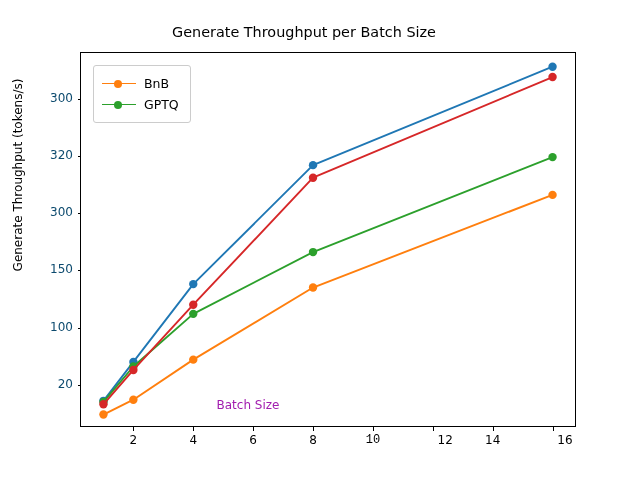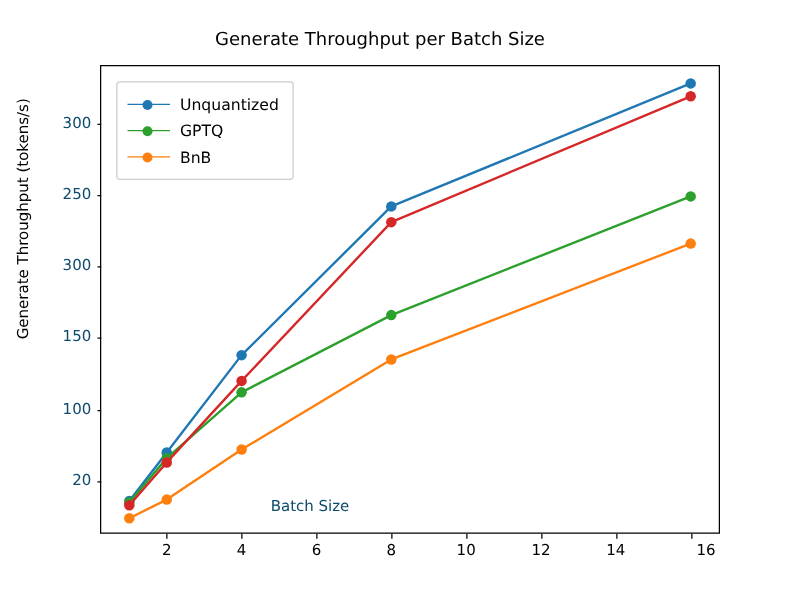--- a/index.html
+++ b/index.html
@@ -51,21 +51,21 @@
     color: #000000;
     transform: rotate(-90deg);
   }
   #x-axis-label {
     position: absolute;
     left: 0;
     top: 398px;
     width: 496px;
     text-align: center;
     font-size: 12px;
-    color: #0c4a6e;
+    color: #a21caf;
   }
   .xtick-label {
     position: absolute;
     font-size: 12px;
     color: #000000;
     text-align: center;
     width: 40px;
     margin-left: -20px;
     top: 380px;
   }
@@ -172,66 +172,59 @@
           <circle cx="22.45" cy="351.26" r="4.2" fill="#d62728"></circle>
           <circle cx="52.39" cy="316.94" r="4.2" fill="#d62728"></circle>
           <circle cx="112.27" cy="251.72" r="4.2" fill="#d62728"></circle>
           <circle cx="232.03" cy="124.71" r="4.2" fill="#d62728"></circle>
           <circle cx="471.55" cy="24.03" r="4.2" fill="#d62728"></circle>
         </g>
       </svg>
     <div id="legend">
         <div class="legend-row">
           <span class="legend-swatch">
-            <span class="lswline" style="background: rgb(31, 119, 180);"></span>
-            <span class="lswdot" style="background: rgb(31, 119, 180);"></span>
+            <span class="lswline" style="background: rgb(255, 127, 14);"></span>
+            <span class="lswdot" style="background: rgb(255, 127, 14);"></span>
           </span>
-          <span class="legend-label">Unquantized</span>
+          <span class="legend-label">BnB</span>
         </div>
         <div class="legend-row">
           <span class="legend-swatch">
             <span class="lswline" style="background: rgb(44, 160, 44);"></span>
             <span class="lswdot" style="background: rgb(44, 160, 44);"></span>
           </span>
           <span class="legend-label">GPTQ</span>
-        </div>
-        <div class="legend-row">
-          <span class="legend-swatch">
-            <span class="lswline" style="background: rgb(255, 127, 14);"></span>
-            <span class="lswdot" style="background: rgb(255, 127, 14);"></span>
-          </span>
-          <span class="legend-label">BnB</span>
         </div>
       </div>
   <div class="tick-mark xtick-mark" style="left: 52.3939px;"></div>
       <div class="xtick-label" style="left: 52.3939px;">2</div>
       <div class="tick-mark xtick-mark" style="left: 112.273px;"></div>
       <div class="xtick-label" style="left: 112.273px;">4</div>
       <div class="tick-mark xtick-mark" style="left: 172.152px;"></div>
       <div class="xtick-label" style="left: 172.152px;">6</div>
       <div class="tick-mark xtick-mark" style="left: 232.03px;"></div>
       <div class="xtick-label" style="left: 232.03px;">8</div>
       <div class="tick-mark xtick-mark" style="left: 291.909px;"></div>
-      <div class="xtick-label" style="left: 291.909px;">10</div>
+      <div class="xtick-label" style="left: 291.909px; font-family: Liberation Mono, monospace;">10</div>
       <div class="tick-mark xtick-mark" style="left: 351.788px;"></div>
-      <div class="xtick-label" style="left: 351.788px;">12</div>
+      <div class="xtick-label" style="left: 351.788px; text-align: right;">12</div>
       <div class="tick-mark xtick-mark" style="left: 411.667px;"></div>
       <div class="xtick-label" style="left: 411.667px;">14</div>
       <div class="tick-mark xtick-mark" style="left: 471.545px;"></div>
       <div class="xtick-label" style="left: 471.545px; text-align: right;">16</div>
       <div class="tick-mark ytick-mark" style="top: 331.81px;"></div>
       <div class="ytick-label" style="top: 331.81px;">20</div>
       <div class="tick-mark ytick-mark" style="top: 274.601px;"></div>
       <div class="ytick-label" style="top: 274.601px;">100</div>
       <div class="tick-mark ytick-mark" style="top: 217.393px;"></div>
       <div class="ytick-label" style="top: 217.393px;">150</div>
       <div class="tick-mark ytick-mark" style="top: 160.184px;"></div>
       <div class="ytick-label" style="top: 160.184px;">300</div>
       <div class="tick-mark ytick-mark" style="top: 102.975px;"></div>
-      <div class="ytick-label" style="top: 102.975px;">250</div>
+      <div class="ytick-label" style="top: 102.975px;">320</div>
       <div class="tick-mark ytick-mark" style="top: 45.7669px;"></div>
       <div class="ytick-label" style="top: 45.7669px;">300</div>
     </div>
 
   <div id="y-axis-label">Generate Throughput (tokens/s)</div>
   <div id="x-axis-label">Batch Size</div>
 
 </div>
 
 </body></html>

